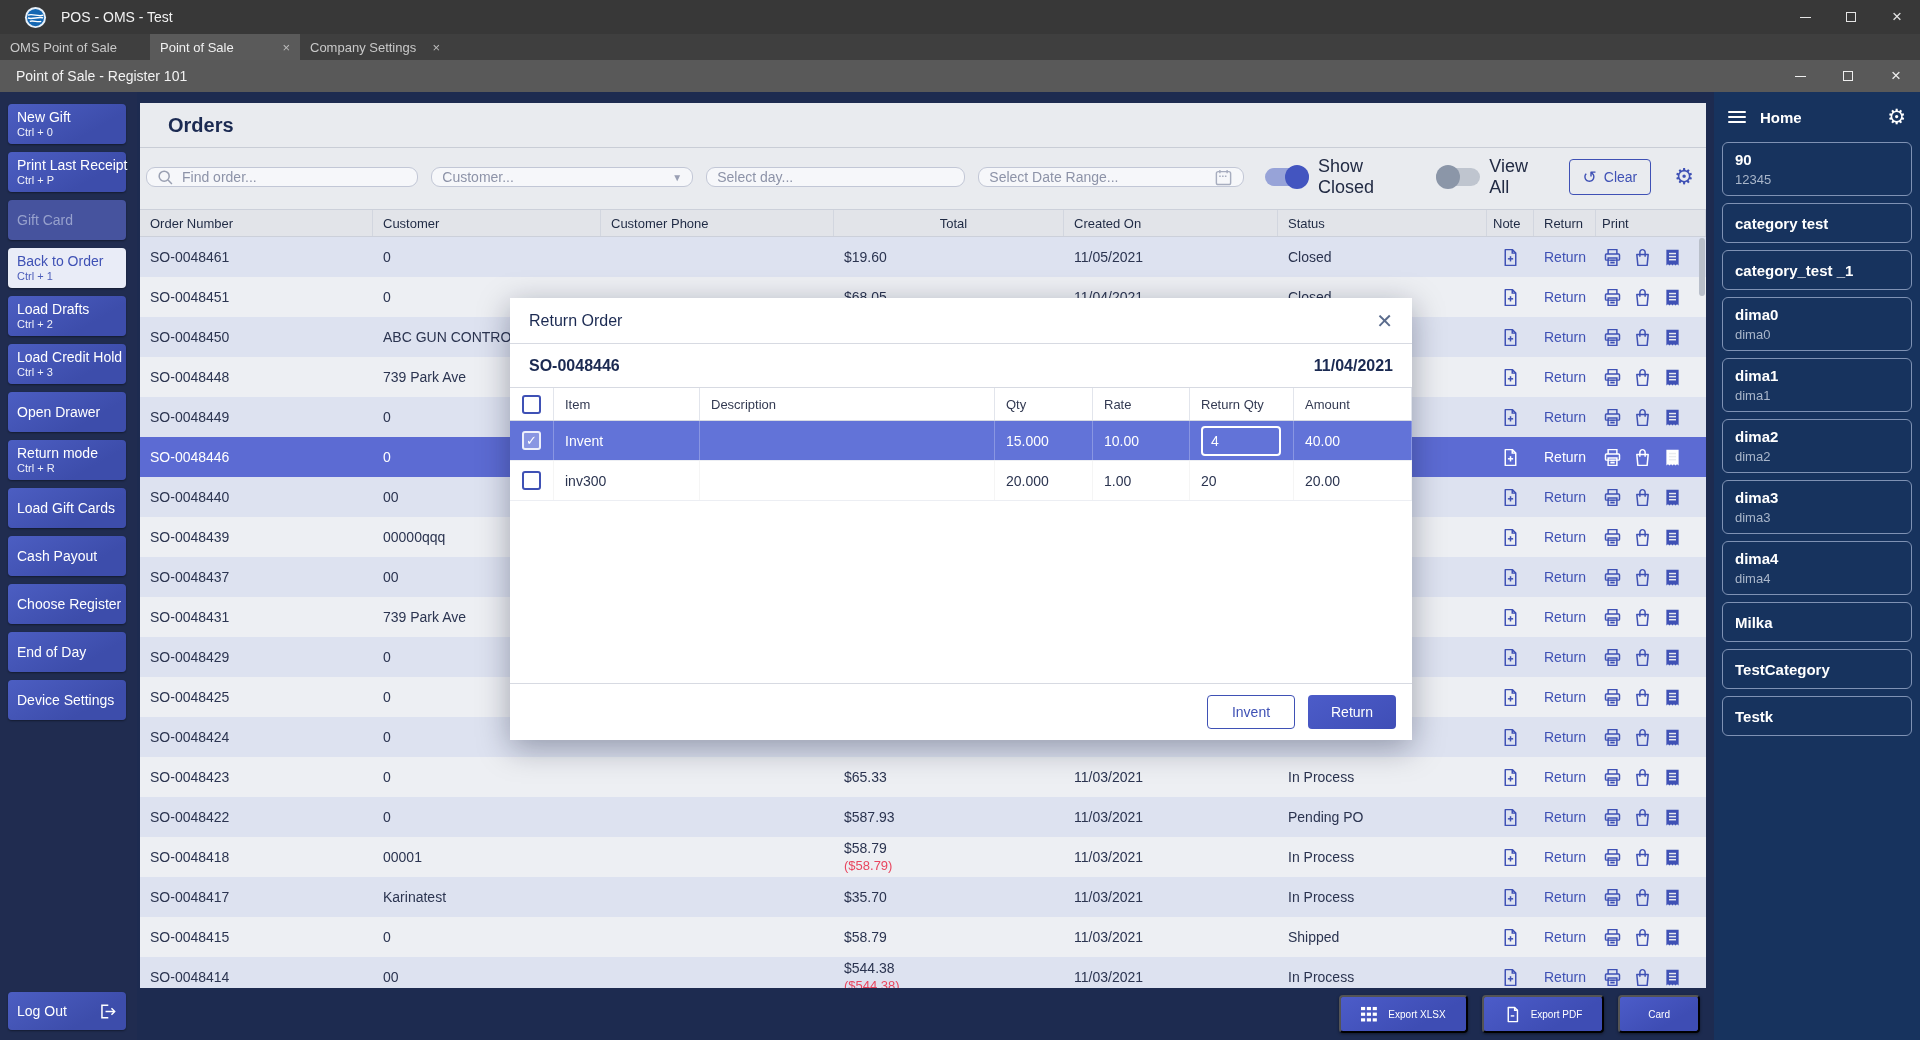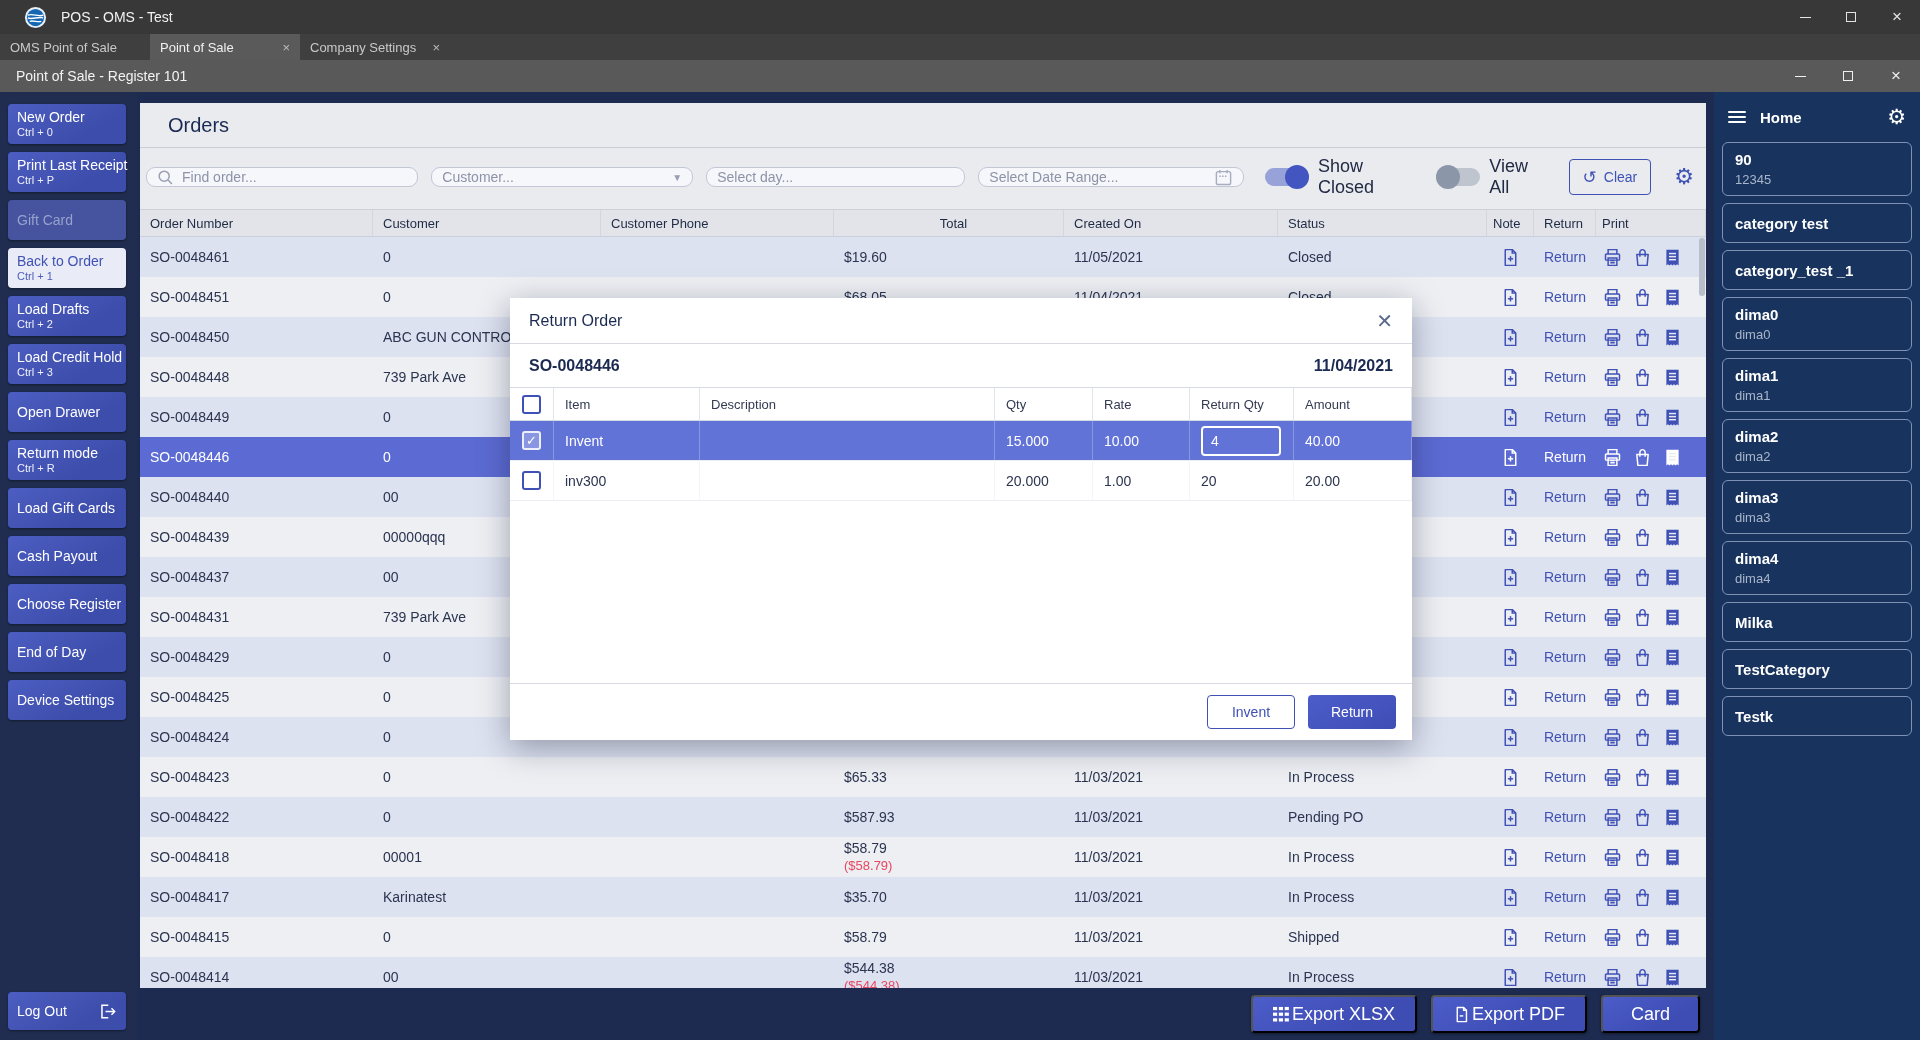--- a/index.html
+++ b/index.html
@@ -29,21 +29,21 @@
   .side-btn .lbl{font-size:14px;line-height:17px;white-space:nowrap}
   .side-btn .sc{font-size:11px;line-height:13px;opacity:.92}
   .side-btn .sc:empty{display:none}
   .side-btn.disabled{background:#46539e;color:#97a1cd}
   .side-btn.active{background:#e9ecf7;color:#3f51b5}
   .logout{margin-top:auto;flex-direction:row;align-items:center;justify-content:space-between;min-height:38px}
   .logout .lbl{font-size:14px}
 
   .main{flex:1;display:flex;flex-direction:column;background:#1d2b50;min-width:0}
   .panel{flex:1;background:#e9ebef;margin:11px 8px 0 3px;display:flex;flex-direction:column;overflow:hidden;position:relative}
-  .panel-title{padding:11px 0 10px 28px;font-size:20px;font-weight:400;color:#1b2a52;border-bottom:1px solid #c9cdd6}
+  .panel-title{padding:11px 0 10px 28px;font-size:20px;font-weight:700;color:#1b2a52;border-bottom:1px solid #c9cdd6}
 
   
   .filters{display:flex;align-items:center;padding:8px 12px 8px 6px;gap:13px;flex:none}
   .fbox{height:20px;border:1px solid #c2c7d6;border-radius:9px;background:#f6f7fa;display:flex;align-items:center;padding:0 10px;gap:8px}
   .fbox input{border:0;outline:0;background:transparent;font-family:inherit;font-size:14px;color:#39405c;width:100%}
   .fbox input::placeholder{color:#8d93a8}
   .f-find{width:287px}.f-cust{width:276px}.f-day{width:273px}.f-range{width:280px}
   .caret{margin-left:auto;color:#9aa0b4;font-size:10px}
   .toggle-wrap{display:flex;align-items:center;gap:9px;margin-left:8px}
   .toggle{width:44px;height:18px;border-radius:9px;position:relative;flex:none}
@@ -71,21 +71,21 @@
   .c-return{width:62px}.c-print{width:110px;display:flex;gap:9px;align-items:center;padding-left:6px}
   .t2{color:#e8465f;font-size:13px}.t2:empty{display:none}
   .icon-btn{color:#3f51b5;display:flex;align-items:center}
   .link{color:#3f51b5;font-size:14px}
   .row.selected .icon-btn,.row.selected .link{color:#fff}
   .vscroll{position:absolute;top:29px;right:1px;width:6px;height:58px;background:#b9bfca;border-radius:3px}
 
   
   .bottombar{height:52px;background:#1d2b50;display:flex;align-items:center;justify-content:flex-end;gap:14px;padding-right:14px;flex:none}
   .bar-btn{height:38px;border-radius:4px;background:linear-gradient(150deg,#4c5cc9 0%,#3e4db4 70%);color:#fff;
-    display:flex;align-items:center;gap:2px;padding:0 20px;font-size:18px;box-shadow:0 1px 3px rgba(0,0,0,.45)}
+    display:flex;align-items:center;gap:10px;padding:0 20px;font-size:10px;box-shadow:0 1px 3px rgba(0,0,0,.45)}
   .bar-btn.ship{padding:0 28px}
 
   
   .rsidebar{width:206px;background:#17335e;flex:none;display:flex;flex-direction:column;padding:0 8px}
   .rs-header{height:50px;display:flex;align-items:center;color:#fff;padding:0 6px;flex:none}
   .hamburger{display:flex;flex-direction:column;gap:3px;width:18px}
   .hamburger i{height:2px;background:#fff;border-radius:1px}
   .rs-title{font-size:15px;font-weight:700;margin-left:14px}
   .rs-gear{margin-left:auto;color:#fff;font-size:21px}
   .cat{border:1px solid #7f92b4;border-radius:6px;padding:7px 12px;margin-bottom:7px;color:#fff;min-height:40px;
@@ -173,21 +173,21 @@
         </span>
       <span class="ctl" style="font-size:17px">×</span>
     </span>
   </div>
 
   <div class="workspace">
 
     <div class="sidebar">
       <div id="sidebar-buttons" style="display:flex;flex-direction:column;gap:8px">
           <div class="side-btn">
-    <span class="lbl">New Order</span>
+    <span class="lbl">New Gift</span>
     <span class="sc">Ctrl + 0</span>
   </div>
           <div class="side-btn">
     <span class="lbl">Print Last Receipt</span>
     <span class="sc">Ctrl + P</span>
   </div>
           <div class="side-btn disabled">
     <span class="lbl">Gift Card</span>
 
   </div>

